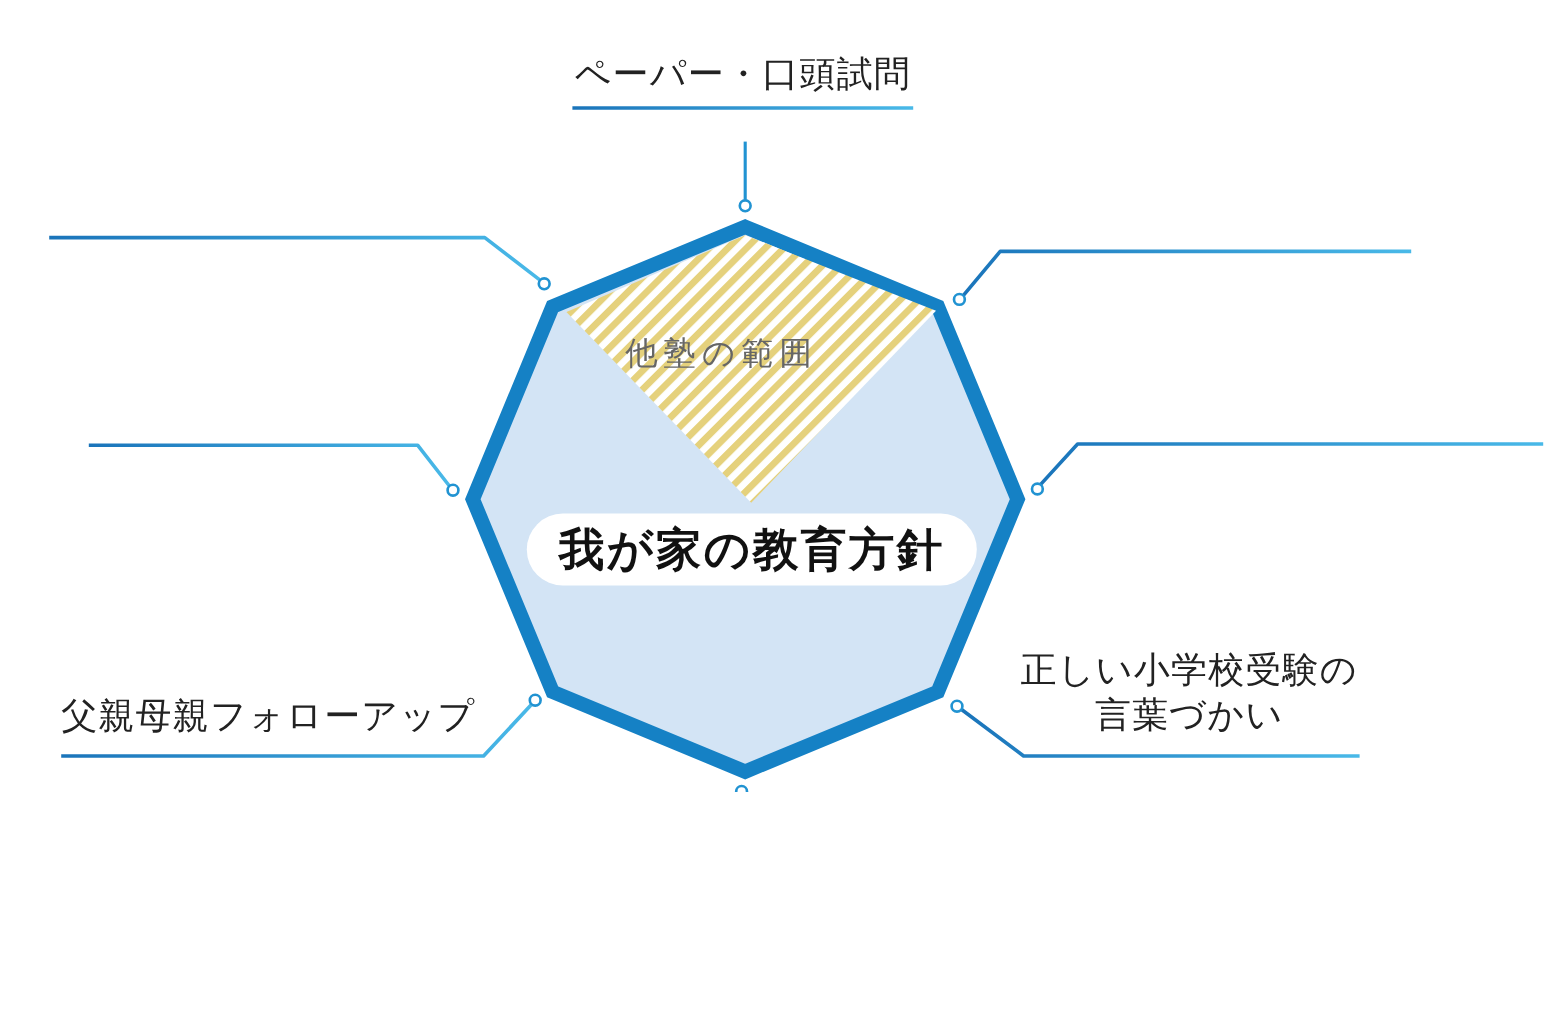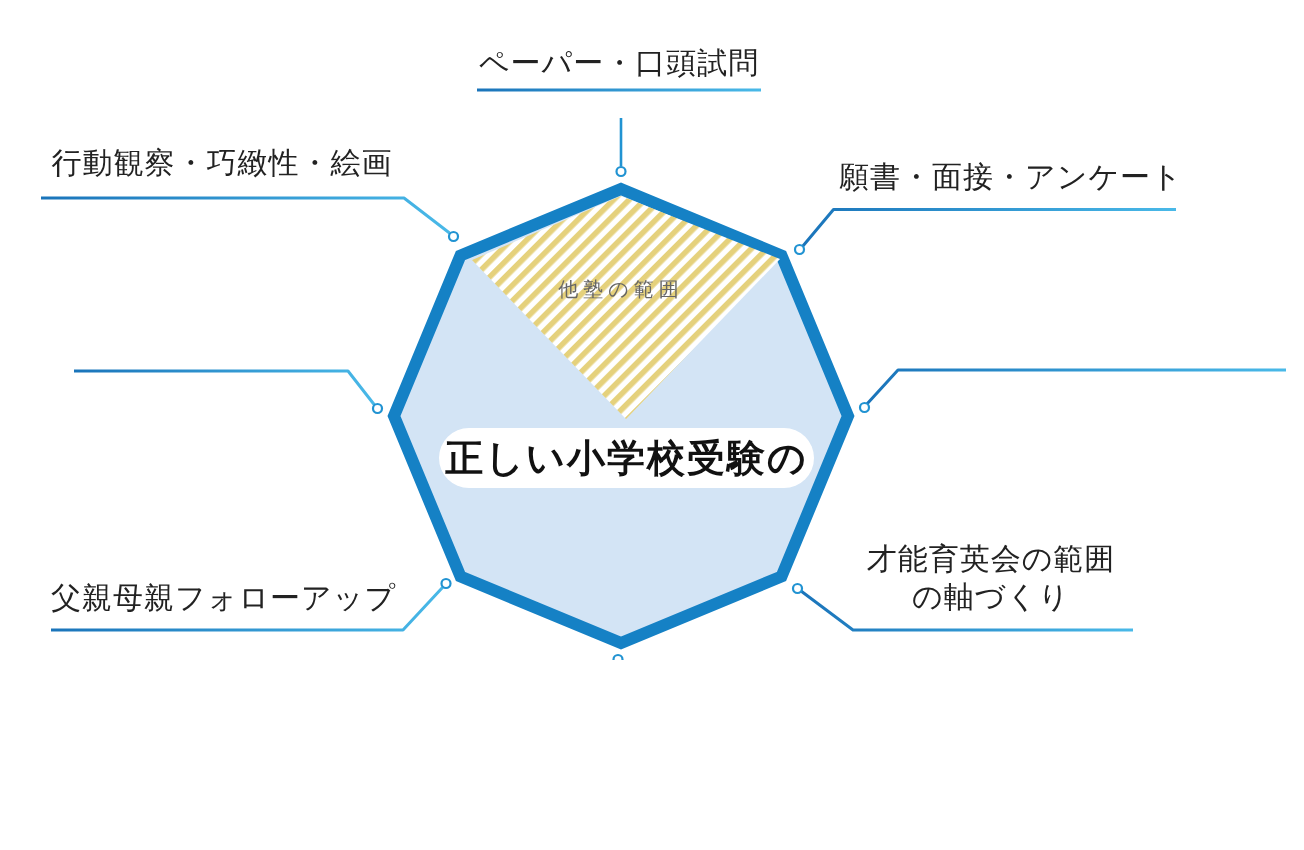--- a/index.html
+++ b/index.html
@@ -42,24 +42,23 @@
     line-height:38px;
     letter-spacing:1px;
     color:var(--label-text);
     text-align:center;
     white-space:nowrap;
   }
   .node-label .line{display:block;}
   #overlap-label{
     position:absolute;
     left:505px; top:276px; width:200px;
-    font-size:20px;
+    font-size:27px;
     letter-spacing:5px;
     color:var(--overlap-text);
-    text-align:center;
     white-space:nowrap;
   }
   #center-pill{
     position:absolute;
     left:423px; top:428px;
     width:375px; height:60px;
     background:var(--center-pill-bg);
     border-radius:30px;
     display:flex;
     align-items:center;
@@ -139,33 +138,31 @@
     <circle class="vertex-dot" cx="783.5" cy="249.5" r="4.5"></circle>
     <circle class="vertex-dot" cx="361.5" cy="408.5" r="4.5"></circle>
     <circle class="vertex-dot" cx="848.5" cy="407.5" r="4.5"></circle>
     <circle class="vertex-dot" cx="430" cy="583.5" r="4.5"></circle>
     <circle class="vertex-dot" cx="781.5" cy="588.5" r="4.5"></circle>
     <circle class="vertex-dot" cx="602" cy="659.5" r="4.5"></circle>
   </svg>
 
   <div class="node-label" style="left:433px;top:44px;width:340px;">ペーパー・口頭試問</div>
 
-  <div class="node-label" style="left:20px;top:144px;width:372px;">行動観察・巧緻性・絵画</div>
 
-  <div class="node-label" style="left:823px;top:158px;width:334px;">願書・面接・アンケート</div>
 
 
 
   <div class="node-label" style="left:35px;top:579px;width:345px;text-align:right;">父親母親フォローアップ</div>
 
   <div class="node-label" style="left:815px;top:540px;width:320px;">
-    <span class="line">才能育英会の範囲</span>
-    <span class="line">の軸づくり</span>
+    <span class="line">正しい小学校受験の</span>
+    <span class="line">言葉づかい</span>
   </div>
 
 
   <div id="overlap-label">他塾の範囲</div>
 
   <div id="center-pill">
-    <span class="pill-text">正しい小学校受験の</span>
+    <span class="pill-text">我が家の教育方針</span>
   </div>
 
 </div>
 
 </body></html>

